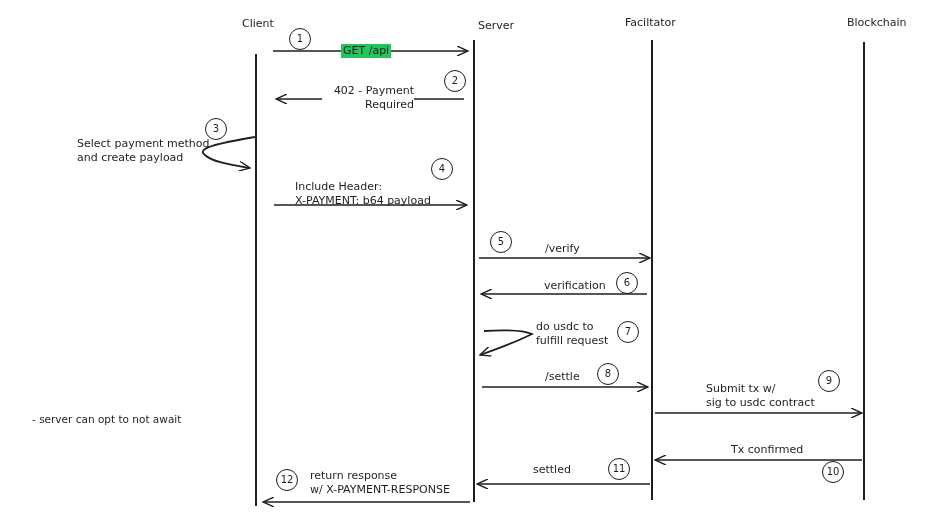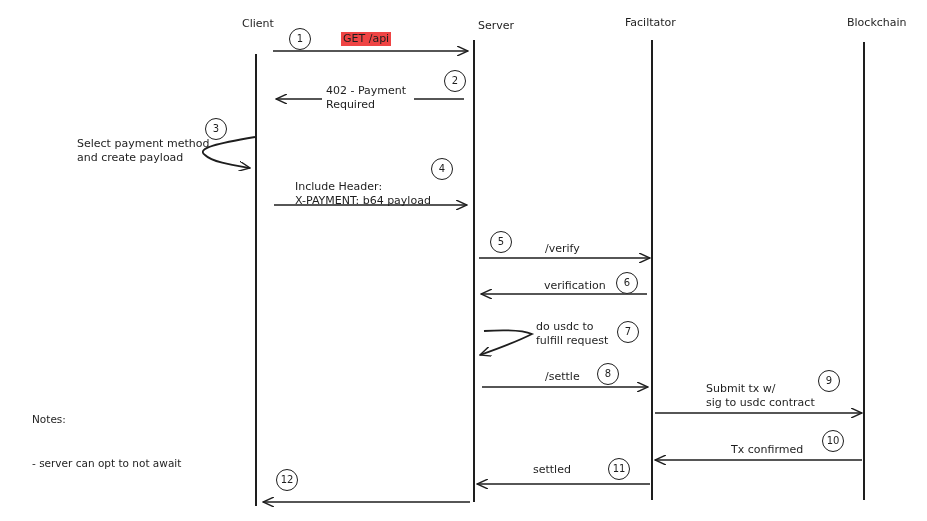--- a/index.html
+++ b/index.html
@@ -4,21 +4,21 @@
 <style>
   html, body { margin:0; padding:0; background:#ffffff; }
   body { width:927px; height:521px; position:relative; overflow:hidden;
          font-family:"DejaVu Sans", sans-serif; color:#1e1e1e; }
   svg { position:absolute; left:0; top:0; }
   .lbl { position:absolute; font-size:11px; line-height:14px; color:#1e1e1e; white-space:nowrap; }
   .actor { position:absolute; font-size:11px; color:#1e1e1e; }
   .num { position:absolute; width:20px; height:20px; border:1.4px solid #1e1e1e; border-radius:50%;
          font-size:10px; text-align:center; line-height:20px; background:#fff; box-sizing:content-box; }
   .notes { position:absolute; left:32px; top:383px; font-size:10.5px; line-height:14.5px; white-space:pre; }
-  .center { text-align:left; }
+  .center { text-align:right; }
 </style>
 </head>
 <body>
 
 <svg width="927" height="521">
   <defs>
     <marker id="ah" markerWidth="12" markerHeight="10" refX="11" refY="5" orient="auto" markerUnits="userSpaceOnUse">
       <path d="M0,0 L11,5 L0,10" fill="none" stroke="#1e1e1e" stroke-width="1.4"></path>
     </marker>
   </defs>
@@ -61,25 +61,25 @@
 
 <div class="num" style="left:289px;top:28px;">1</div>
 <div class="num" style="left:444px;top:70px;">2</div>
 <div class="num" style="left:205px;top:118px;">3</div>
 <div class="num" style="left:431px;top:158px;">4</div>
 <div class="num" style="left:490px;top:231px;">5</div>
 <div class="num" style="left:616px;top:272px;">6</div>
 <div class="num" style="left:617px;top:321px;">7</div>
 <div class="num" style="left:597px;top:363px;">8</div>
 <div class="num" style="left:818px;top:370px;">9</div>
-<div class="num" style="left:822px;top:430px;">10</div>
+<div class="num" style="left:822px;top:461px;">10</div>
 <div class="num" style="left:608px;top:458px;">11</div>
 <div class="num" style="left:276px;top:469px;">12</div>
 
-<div class="lbl" style="left:341px;top:32px;background:#ef4444;padding:0 2px;">GET /api</div>
+<div class="lbl" style="left:341px;top:44px;background:#22c55e;padding:0 2px;">GET /api</div>
 
 <div class="lbl center" style="left:326px;top:84px;width:88px;">
   <div>402 - Payment</div>
   <div>Required</div>
 </div>
 
 <div class="lbl" style="left:59px;top:137px;margin-left:18px;">
   <div>Select payment method</div>
   <div>and create payload</div>
 </div>
@@ -101,22 +101,23 @@
 
 <div class="lbl" style="left:706px;top:382px;">
   <div>Submit tx w/</div>
   <div>sig to usdc contract</div>
 </div>
 
 <div class="lbl" style="left:731px;top:443px;">Tx confirmed</div>
 <div class="lbl" style="left:533px;top:463px;">settled</div>
 
 <div class="lbl" style="left:310px;top:469px;">
+  <div>return response</div>
+  <div>w/ X-PAYMENT-RESPONSE</div>
 </div>
 
 <div class="notes">
-  <div>Notes:</div>
   <div>- server can opt to not await</div>
   
   
   
   
 </div>
 
 </body></html>

